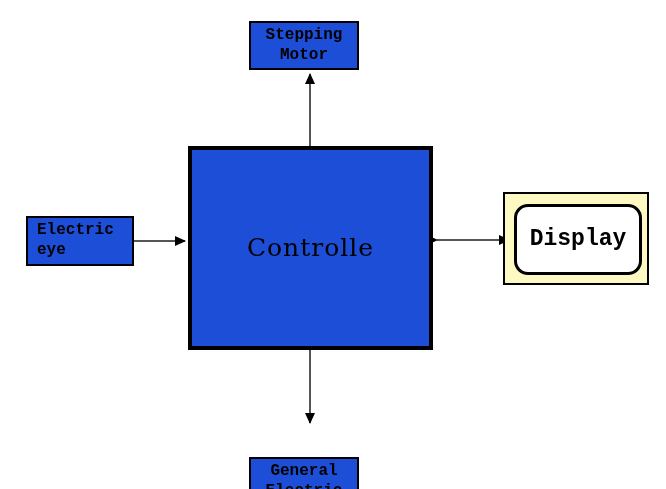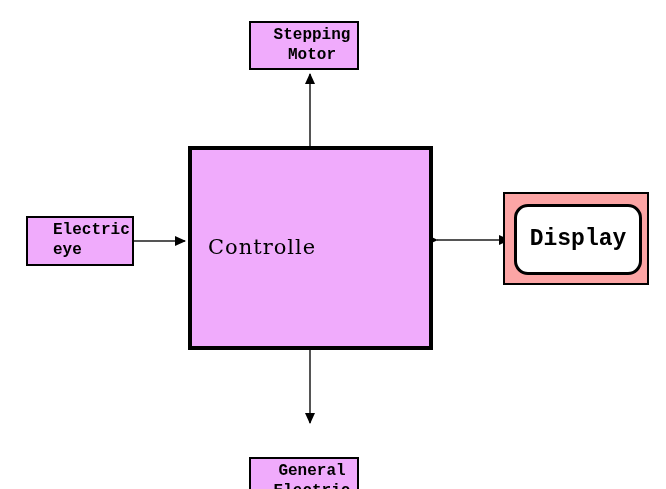--- a/index.html
+++ b/index.html
@@ -13,26 +13,25 @@
     height: 489px;
     background: #ffffff;
     overflow: hidden;
     font-family: "Liberation Mono", "DejaVu Sans Mono", monospace;
   }
 
   
   .node {
     position: absolute;
     box-sizing: border-box;
-    background: #f0abfc;
+    background: #1d4ed8;
     display: flex;
     align-items: center;
     color: #000000;
     z-index: 3;
-    padding-left: 16px;
   }
 
   
   .node-thin {
     border: 2px solid #000000;
   }
 
   .node-label {
     width: 100%;
     line-height: 1.22;
@@ -86,36 +85,37 @@
   
   #controller {
     left: 188px;
     top: 146px;
     width: 245px;
     height: 204px;
     border: 4px solid #000000;
     justify-content: center;
   }
   #controller .node-label {
-    font-size: 21px;
+    text-align: center;
+    font-size: 25px;
     font-weight: 400;
     font-family: "DejaVu Serif", "Liberation Serif", serif;
     letter-spacing: 1px;
   }
 
   
   #display-frame {
     position: absolute;
     left: 503px;
     top: 192px;
     width: 146px;
     height: 93px;
     border: 2px solid #000000;
     box-sizing: border-box;
-    background: #fca5a5;
+    background: #fef9c3;
     z-index: 3;
   }
   #display-inner {
     position: absolute;
     left: 9px;
     top: 10px;
     width: 128px;
     height: 71px;
     box-sizing: border-box;
     border: 3px solid #000000;

